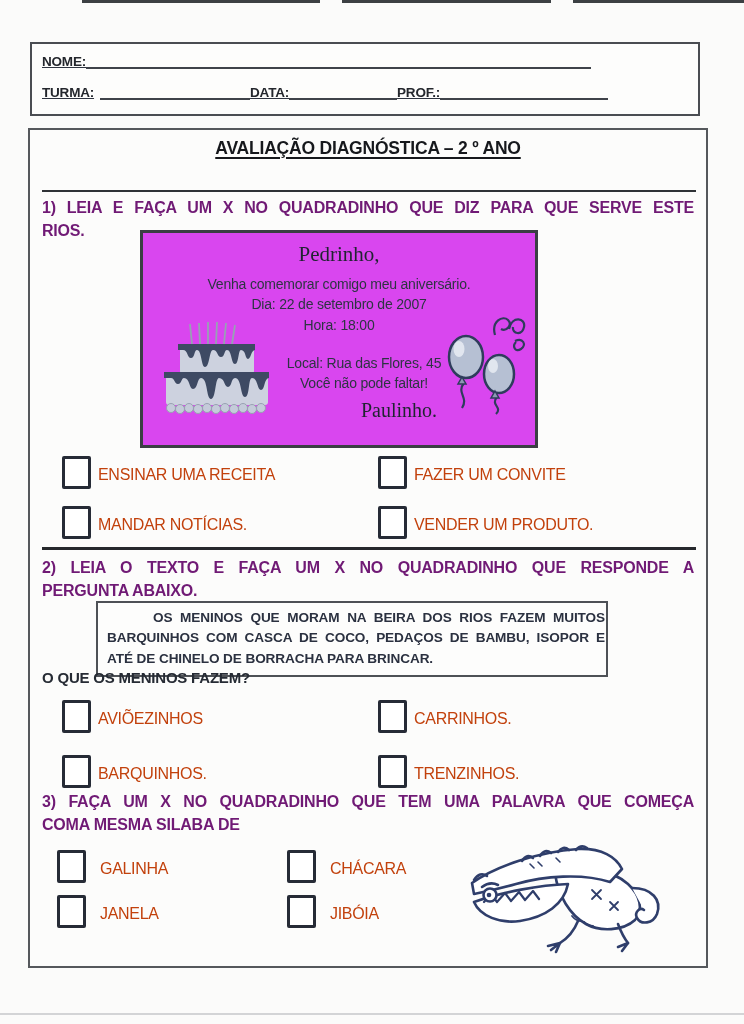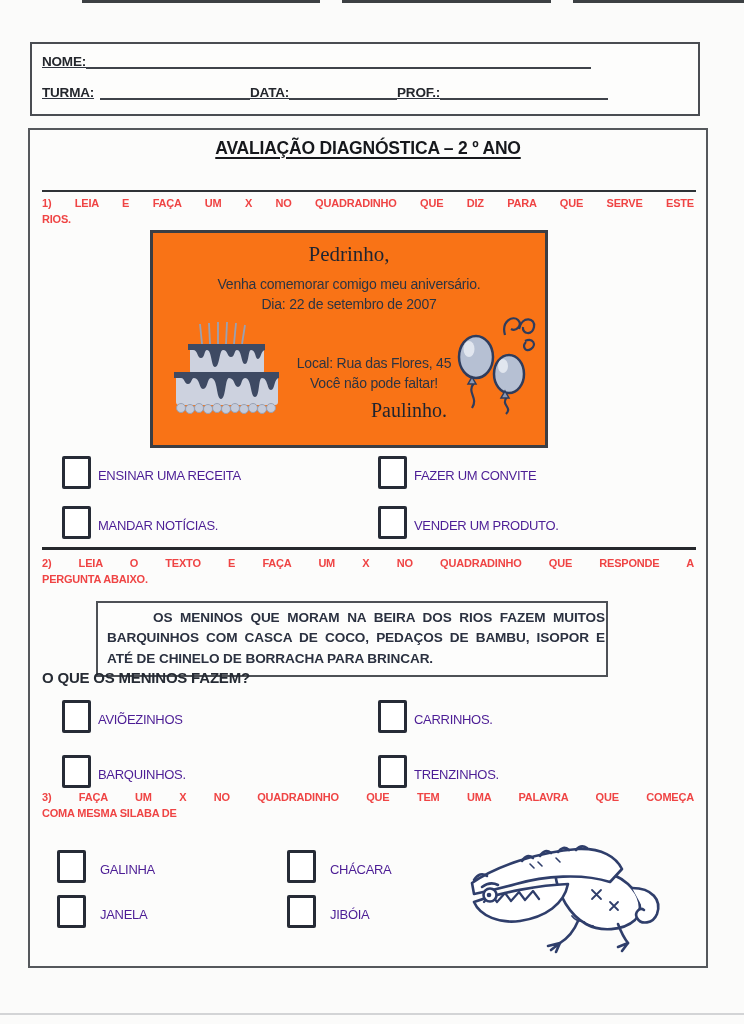--- a/index.html
+++ b/index.html
@@ -55,32 +55,32 @@
     text-decoration:underline;text-decoration-thickness:2px;text-underline-offset:3px;
   }
   .hline{
     position:absolute;left:12px;width:654px;height:0;
     border-top:2.5px solid #2f3236;
   }
   .topline{top:60px;}
   .divider{top:417px;border-top:3px solid #26282c;}
   .prompt{
     position:absolute;left:12px;width:652px;
-    font-weight:bold;font-size:11px;letter-spacing:-0.2px;
-    line-height:1.45;color:#ef4444;
+    font-weight:bold;font-size:16px;letter-spacing:-0.2px;
+    line-height:1.45;color:#701a75;
   }
   .prompt span{display:block;}
   .fill{text-align:justify;text-align-last:justify;}
   .q1p{top:66px;}
   .q2p{top:426px;}
   .q3p{top:660px;}
   
   .invite{
-    position:absolute;left:120px;top:100px;width:398px;height:218px;
-    border:3px solid #3b3e44;background:#f97316;box-sizing:border-box;
+    position:absolute;left:110px;top:100px;width:398px;height:218px;
+    border:3px solid #3b3e44;background:#d946ef;box-sizing:border-box;
     text-align:center;
   }
   .serif{font-family:"Liberation Serif", serif;}
   .inv-salut{font-size:21px;color:#1f2430;margin-top:9px;margin-bottom:7px;}
   .inv-line{font-size:14px;color:#2d3442;line-height:1.45;letter-spacing:-0.2px;}
   .inv-local{
     position:absolute;left:118px;top:120px;width:206px;text-align:center;
   }
   .inv-sig{
     position:absolute;left:218px;top:166px;font-size:20px;color:#1f2430;
@@ -90,21 +90,21 @@
   
   .opt{
     position:absolute;display:flex;align-items:center;gap:7px;height:30px;
   }
   .opt.gap{gap:14px;}
   .cb{
     width:23px;height:27px;flex:none;
     border:3.2px solid #262b36;border-radius:2px;background:#fff;
   }
   .opt-label{
-    font-size:13px;letter-spacing:-0.3px;color:#4c1d95;white-space:nowrap;
+    font-size:16px;letter-spacing:-0.3px;color:#c2410c;white-space:nowrap;
     padding-top:6px;
   }
   
   .o1a{left:32px;top:327px;} .o1b{left:348px;top:327px;}
   .o1c{left:32px;top:377px;} .o1d{left:348px;top:377px;}
   
   .passage{
     position:absolute;left:66px;top:471px;width:512px;box-sizing:border-box;
     border:2.5px solid #4e5156;background:#fdfdfc;
     padding:5px 1px 6px 9px;
@@ -152,20 +152,21 @@
 
     <div class="prompt q1p">
       <span class="fill">1) LEIA E FAÇA UM X NO QUADRADINHO QUE DIZ PARA QUE SERVE ESTE</span>
       <span>RIOS.</span>
     </div>
 
     <div class="invite">
       <div class="inv-salut serif">Pedrinho,</div>
       <div class="inv-line">Venha comemorar comigo meu aniversário.</div>
       <div class="inv-line">Dia: 22 de setembro de 2007</div>
+      <div class="inv-line">Hora: 18:00</div>
 
       <svg class="cake" width="132" height="106" viewBox="0 0 132 106">
         <g stroke="#98a1b4" stroke-width="1.8" fill="none">
           <path d="M41,27 L39,7"></path>
             <path d="M49,27 L48,6"></path>
             <path d="M57,27 L57,5"></path>
           <path d="M65,27 L66,5"></path>
             <path d="M73,27 L75,6"></path>
             <path d="M81,27 L84,8"></path>
         </g>

